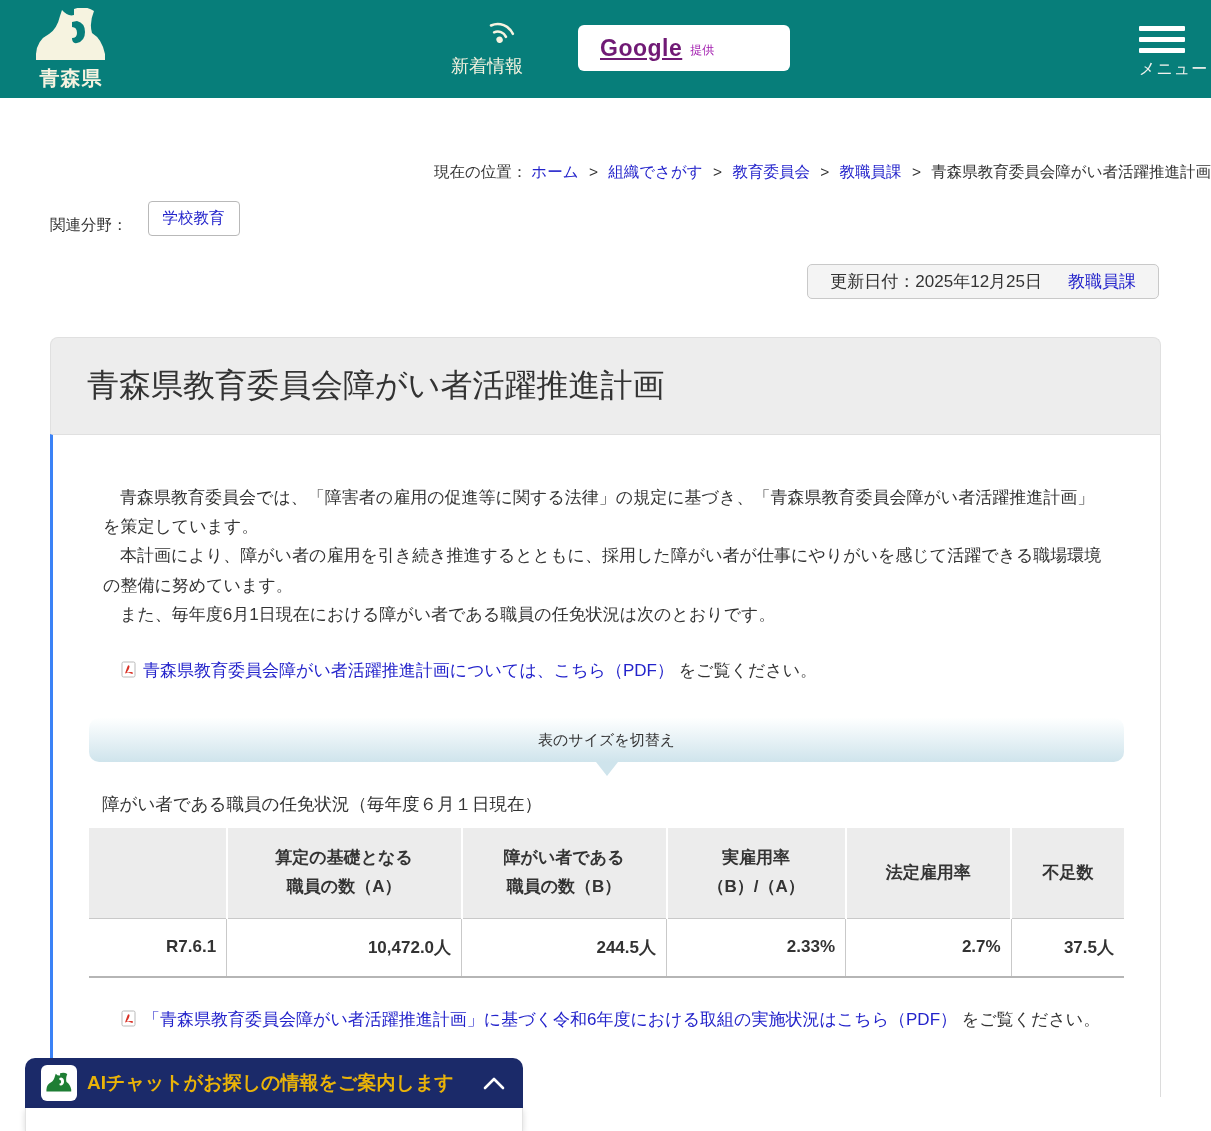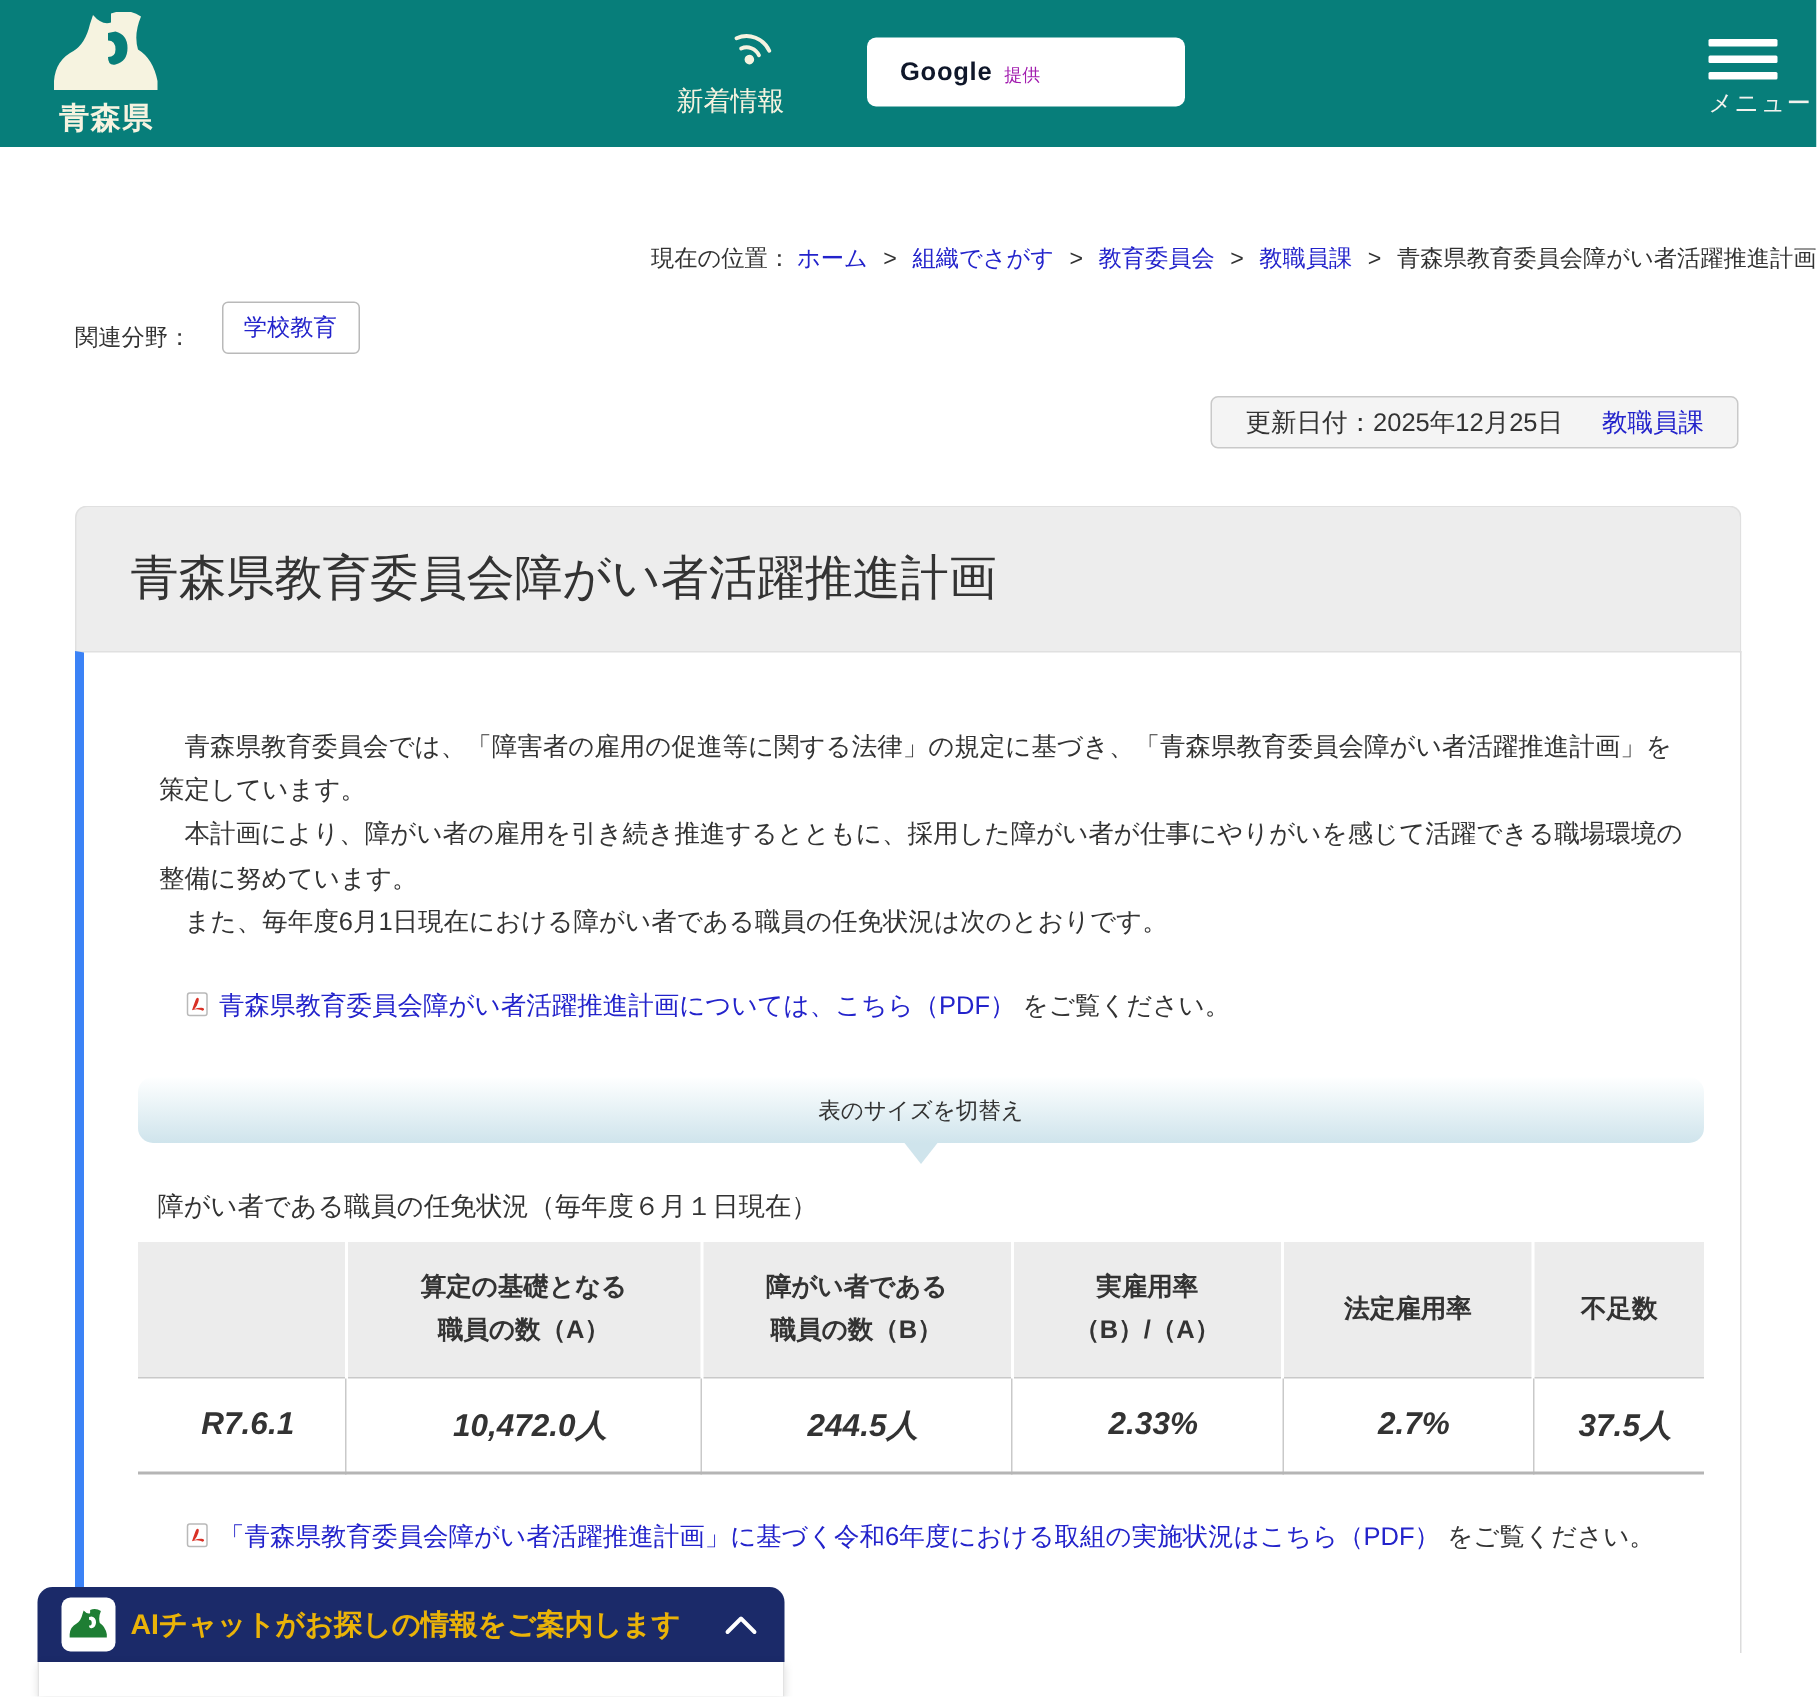--- a/index.html
+++ b/index.html
@@ -18,21 +18,21 @@
   .logo-block{ position:absolute; left:28px; top:8px; width:86px; text-align:center; cursor:pointer;}
   .logo-block svg{ display:block; margin:0 auto; }
   .logo-text{ color:#f6f3e0; font-size:20px; font-weight:bold; letter-spacing:1px; margin-top:1px;}
   .news-block{ position:absolute; left:443px; top:16px; width:80px; text-align:right; cursor:pointer;}
   .news-label{ color:#f6f3e0; font-size:18px; margin-top:4px; white-space:nowrap;}
   .search-box{
     position:absolute; left:578px; top:25px; width:212px; height:46px;
     background:#fff; border-radius:6px; display:flex; align-items:center;
     padding-left:22px; cursor:text;
   }
-  .search-brand{ color:#0f172a; font-size:17px; font-weight:bold; letter-spacing:.5px;}
+  .search-brand{ color:#701a75; font-size:23px; font-weight:bold; letter-spacing:.5px;text-decoration:underline;}
   .search-provided{ color:#a21caf; font-size:12px; margin-left:8px; padding-top:4px;}
   .menu-block{ position:absolute; right:26px; top:26px; width:46px; text-align:center; cursor:pointer;}
   .menu-bars span{ display:block; height:5px; background:#fff; border-radius:1px; margin-bottom:6px;}
   .menu-label{ color:#f2f2ee; font-size:16px; letter-spacing:1px; white-space:nowrap;}
 
   
   .breadcrumb{ margin:64px 0 0 50px; font-size:15.5px; color:#333;text-align:right;}
   .breadcrumb a{ color:#2323cb; margin:0 4px;}
   .breadcrumb .sep{ color:#333; margin:0 2px;}
   .breadcrumb .current{ margin-left:4px; color:#333;}
@@ -50,22 +50,22 @@
   }
   .update-box a{ color:#2323cb; margin-left:26px;}
 
   
   .article{ position:absolute; left:50px; top:337px; width:1111px;}
   .article-title{
     background:#ededed; border:1px solid #e0e0e0; border-bottom:none;
     border-radius:8px 8px 0 0; padding:26px 36px; font-size:32px; font-weight:500; color:#333;
   }
   .article-body{
-    background:#fff; border-left:6px solid #3b82f6; border-right:1px solid #dcdcdc;
-    border-top:1px solid #e0e0e0; padding:30px 24px 60px 36px;
+    background:#fff; border-left:3px solid #3b82f6; border-right:1px solid #dcdcdc;
+    border-top:1px solid #e0e0e0; padding:30px 36px 60px 36px;
   }
   .paragraphs{ margin:18px 14px 0 14px; font-size:17px; line-height:1.72; color:#333;}
   .pdf-row{ margin:28px 0 0 32px; font-size:17px; line-height:1.7;}
   .pdf-row .pdf-icon{ display:inline-block; vertical-align:-2px; margin-right:6px;}
   .pdf-row a{ color:#2323cb;}
   .pdf-row .suffix{ color:#333;}
 
   .toggle-btn{
     margin-top:30px; width:100%; height:44px; border:none; cursor:pointer;
     border-radius:10px; background:linear-gradient(#feffff,#cfe4ec);
@@ -77,22 +77,22 @@
   }
   .table-caption{ margin:16px 0 12px 13px; font-size:17.5px; color:#333;}
   table.emp{ width:100%; border-collapse:collapse; border-bottom:2px solid #b5b5b5;}
   table.emp th{
     background:#ececec; font-size:17px; font-weight:bold; color:#333; text-align:center;
     padding:16px 6px; border-right:2px solid #fff; border-bottom:1px solid #c9c9c9; height:89px;
   }
   table.emp th:last-child{ border-right:none;}
   table.emp th span{ display:block; line-height:1.7;}
   table.emp td{
-    font-size:21px; font-weight:bold; color:#333; text-align:center;
-    padding:17px 10px 17px 18px; border-right:1px solid #c9c9c9; background:#fff;font-style:italic;
+    font-size:17px; font-weight:bold; color:#333; text-align:right;
+    padding:17px 10px 17px 18px; border-right:1px solid #c9c9c9; background:#fff;
   }
   table.emp td:last-child{ border-right:none;}
   .col0{width:13.3%;} .col1{width:22.7%;} .col2{width:19.8%;}
   .col3{width:17.3%;} .col4{width:16.0%;} .col5{width:10.9%;}
 
   
   .chat-widget{ position:absolute; left:25px; top:1058px; width:498px;}
   .chat-bar{
     background:#1b2a69; border-radius:10px 10px 0 0; height:50px;
     display:flex; align-items:center; padding:0 18px 0 16px; cursor:pointer;

